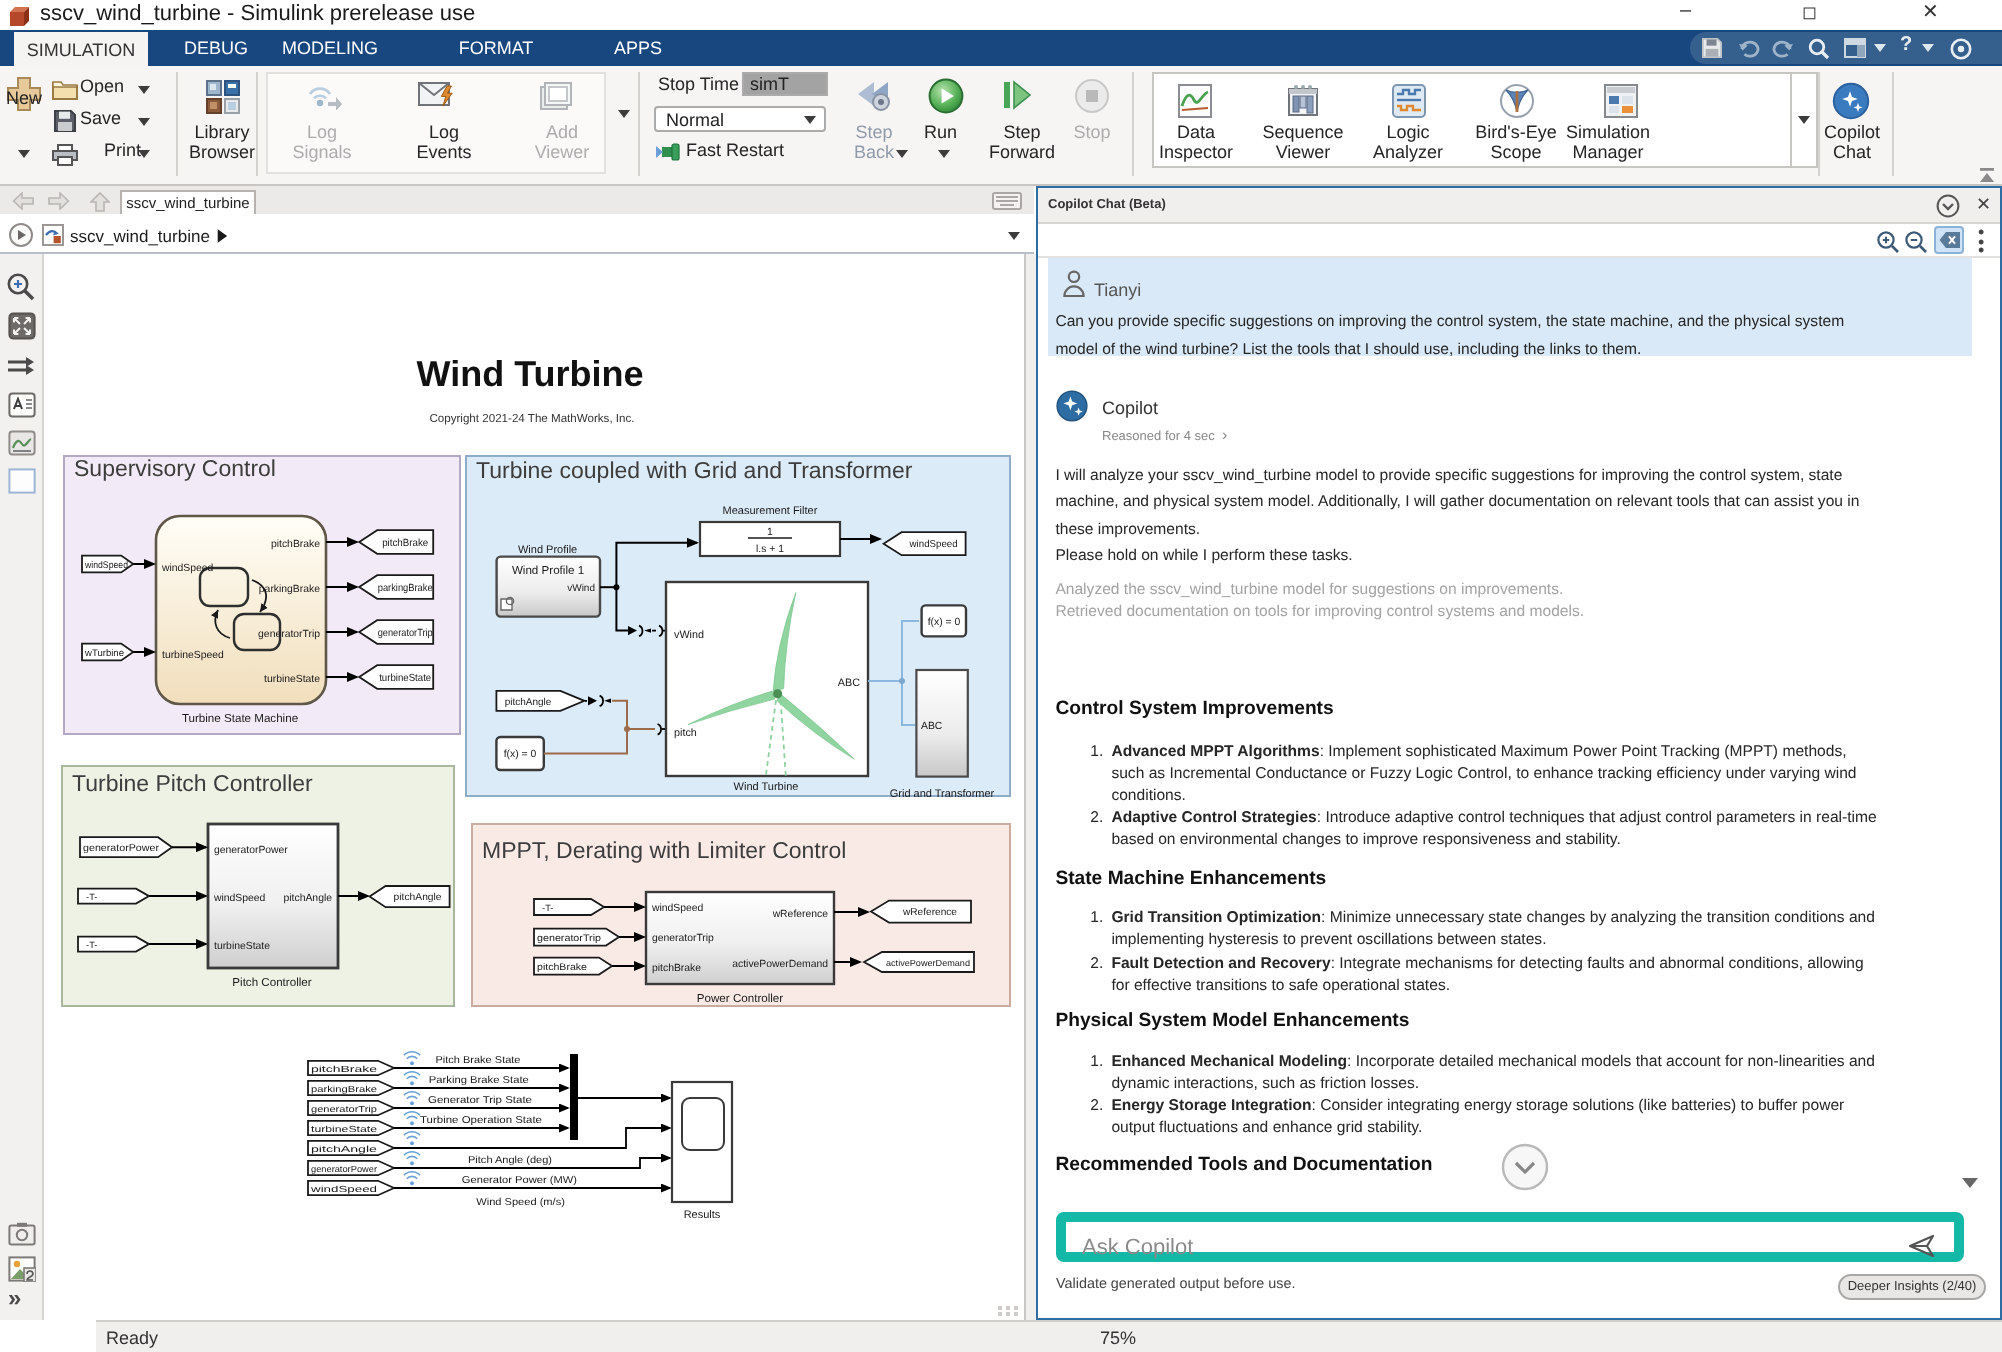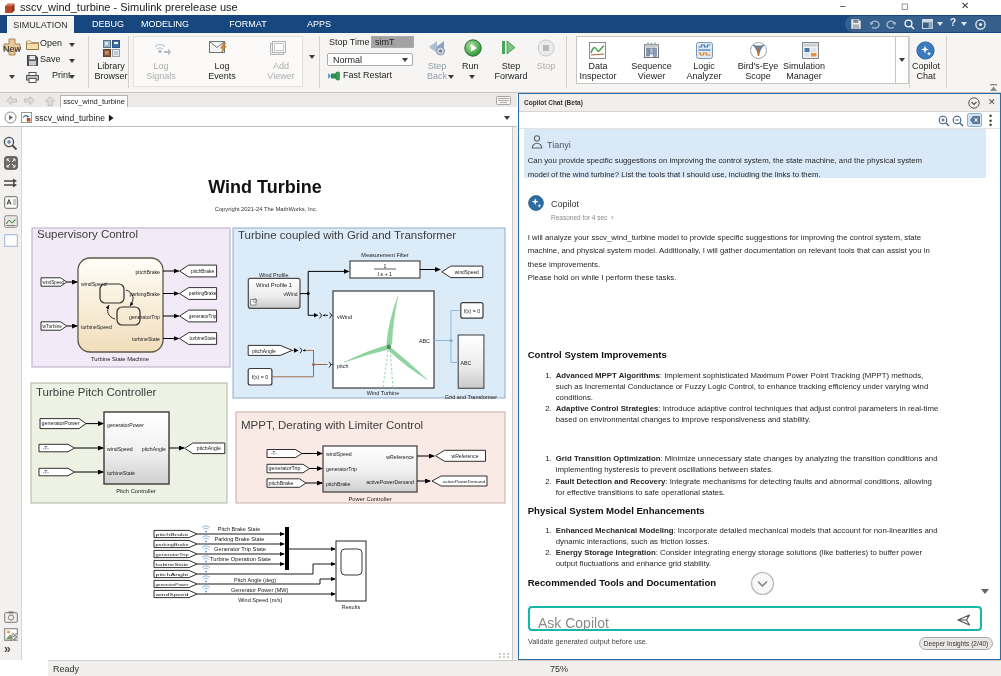--- a/index.html
+++ b/index.html
@@ -34,21 +34,21 @@
 #cphead { position:absolute; left:0; top:0; width:481px; height:18px; background:#f0efed; border-bottom:1px solid #d8d6d3; font-size:6.5px; font-weight:bold; color:#333; }
 #cptools { position:absolute; left:0; top:18px; width:481px; height:17px; background:#fff; border-bottom:1px solid #e4e2e0; }
 #cpbody { position:absolute; left:0; top:35px; width:467px; height:468px; background:#fff; overflow:hidden; font-size:10.5px; color:#262626; }
 #statusbar { left:0; top:660px; width:1001px; height:16px; background:#f0efed; border-top:1px solid #d0cecb; font-size:9px; color:#333;margin-left:48px; }
 .cp { position:absolute; left:8.7px; width:458px; font-size:7.8px; line-height:13.5px; color:#262626; }
 .cp.gray { color:#a3a3a3; line-height:10.7px; }
 .cp.h { font-size:9.6px; font-weight:bold; color:#111; }
 .cp.li { padding-left:28px; line-height:11px; }
 .cp .num { position:absolute; left:14px; width:10px; text-align:right; }
 #usermsg { position:absolute; left:5px; top:-1px; width:462px; height:50px; background:#d9e9f8; }
-#askbox { position:absolute; left:9px; top:512px; width:454px; height:25px; background:#fff; border:2px solid #14b8a6; border-radius:4px; font-size:14px; color:#8a8a8a; padding:7px 0 0 8px; }
+#askbox { position:absolute; left:9px; top:512px; width:454px; height:25px; background:#fff; border:5px solid #14b8a6; border-radius:4px; font-size:11px; color:#8a8a8a; padding:7px 0 0 8px; }
 #deeper { position:absolute; left:400px; top:543px; width:74px; height:13px; background:#e9e7e5; border:1px solid #a9a7a5; border-radius:7px; font-size:6.5px; color:#333; text-align:center; line-height:12px; }
 </style>
 </head>
 <body>
 <div id="root">
   <div class="abs" id="titlebar">
     <svg class="abs" style="left:4px;top:2px;" width="12" height="12" viewBox="0 0 12 12">
         <rect x="1" y="4" width="7" height="7" fill="#b5482a"></rect>
         <path d="M1 4 l2.5-2.5 h7 l-2.5 2.5 z" fill="#d4714f"></path>
         <path d="M8 11 l2.5-2.5 v-7 L8 4 z" fill="#8c3015"></path>
@@ -628,23 +628,25 @@
 <svg style="position:absolute;left:9px;top:66px;" width="16" height="16" viewBox="0 0 16 16">
           <circle cx="8" cy="8" r="7.4" fill="#2e6da4"></circle>
           <circle cx="8" cy="8" r="7.4" fill="none" stroke="#245680" stroke-width="0.8"></circle>
           <path d="M7.2 3.2 l0.9 2.6 2.6 0.9 -2.6 0.9 -0.9 2.6 -0.9 -2.6 -2.6 -0.9 2.6 -0.9 z" fill="#fff"></path>
           <path d="M11.3 8.7 l0.55 1.55 1.55 0.55 -1.55 0.55 -0.55 1.55 -0.55 -1.55 -1.55 -0.55 1.55 -0.55 z" fill="#fff"></path>
         </svg>
 <div style="position:absolute;left:32px;top:70px;font-size:9px;color:#333;">Copilot</div>
 <div style="position:absolute;left:32px;top:83.5px;font-size:6.5px;color:#888;">Reasoned for 4 sec&nbsp;&nbsp;<span style="font-size:8px;">›</span></div>
 <div class="cp " style="top:101.7px;">I will analyze your sscv_wind_turbine model to provide specific suggestions for improving the control system, state<br>machine, and physical system model. Additionally, I will gather documentation on relevant tools that can assist you in<br>these improvements.</div>
 <div class="cp " style="top:142.2px;">Please hold on while I perform these tasks.</div>
+<div class="cp gray" style="top:161.1px;">Analyzed the sscv_wind_turbine model for suggestions on improvements.<br>Retrieved documentation on tools for improving control systems and models.</div>
 <div class="cp h" style="top:218.8px;">Control System Improvements</div>
 <div class="cp li" style="top:240.5px;"><span class="num">1.</span><b>Advanced MPPT Algorithms</b>: Implement sophisticated Maximum Power Point Tracking (MPPT) methods,<br>such as Incremental Conductance or Fuzzy Logic Control, to enhance tracking efficiency under varying wind<br>conditions.</div>
 <div class="cp li" style="top:273.5px;"><span class="num">2.</span><b>Adaptive Control Strategies</b>: Introduce adaptive control techniques that adjust control parameters in real-time<br>based on environmental changes to improve responsiveness and stability.</div>
+<div class="cp h" style="top:303.9px;">State Machine Enhancements</div>
 <div class="cp li" style="top:324px;"><span class="num">1.</span><b>Grid Transition Optimization</b>: Minimize unnecessary state changes by analyzing the transition conditions and<br>implementing hysteresis to prevent oscillations between states.</div>
 <div class="cp li" style="top:347px;"><span class="num">2.</span><b>Fault Detection and Recovery</b>: Integrate mechanisms for detecting faults and abnormal conditions, allowing<br>for effective transitions to safe operational states.</div>
 <div class="cp h" style="top:374.5px;">Physical System Model Enhancements</div>
 <div class="cp li" style="top:395.5px;"><span class="num">1.</span><b>Enhanced Mechanical Modeling</b>: Incorporate detailed mechanical models that account for non-linearities and<br>dynamic interactions, such as friction losses.</div>
 <div class="cp li" style="top:417.5px;"><span class="num">2.</span><b>Energy Storage Integration</b>: Consider integrating energy storage solutions (like batteries) to buffer power<br>output fluctuations and enhance grid stability.</div>
 <div class="cp h" style="top:447.1px;">Recommended Tools and Documentation</div>
 <svg style="position:absolute;left:231px;top:441.5px;" width="25" height="25" viewBox="0 0 25 25">
           <circle cx="12.5" cy="12.5" r="11" fill="#f7f7f7" stroke="#b9b9b9" stroke-width="1.2"></circle>
           <path d="M8 10.5 L12.5 15 L17 10.5" fill="none" stroke="#888" stroke-width="1.6"></path>
         </svg>

